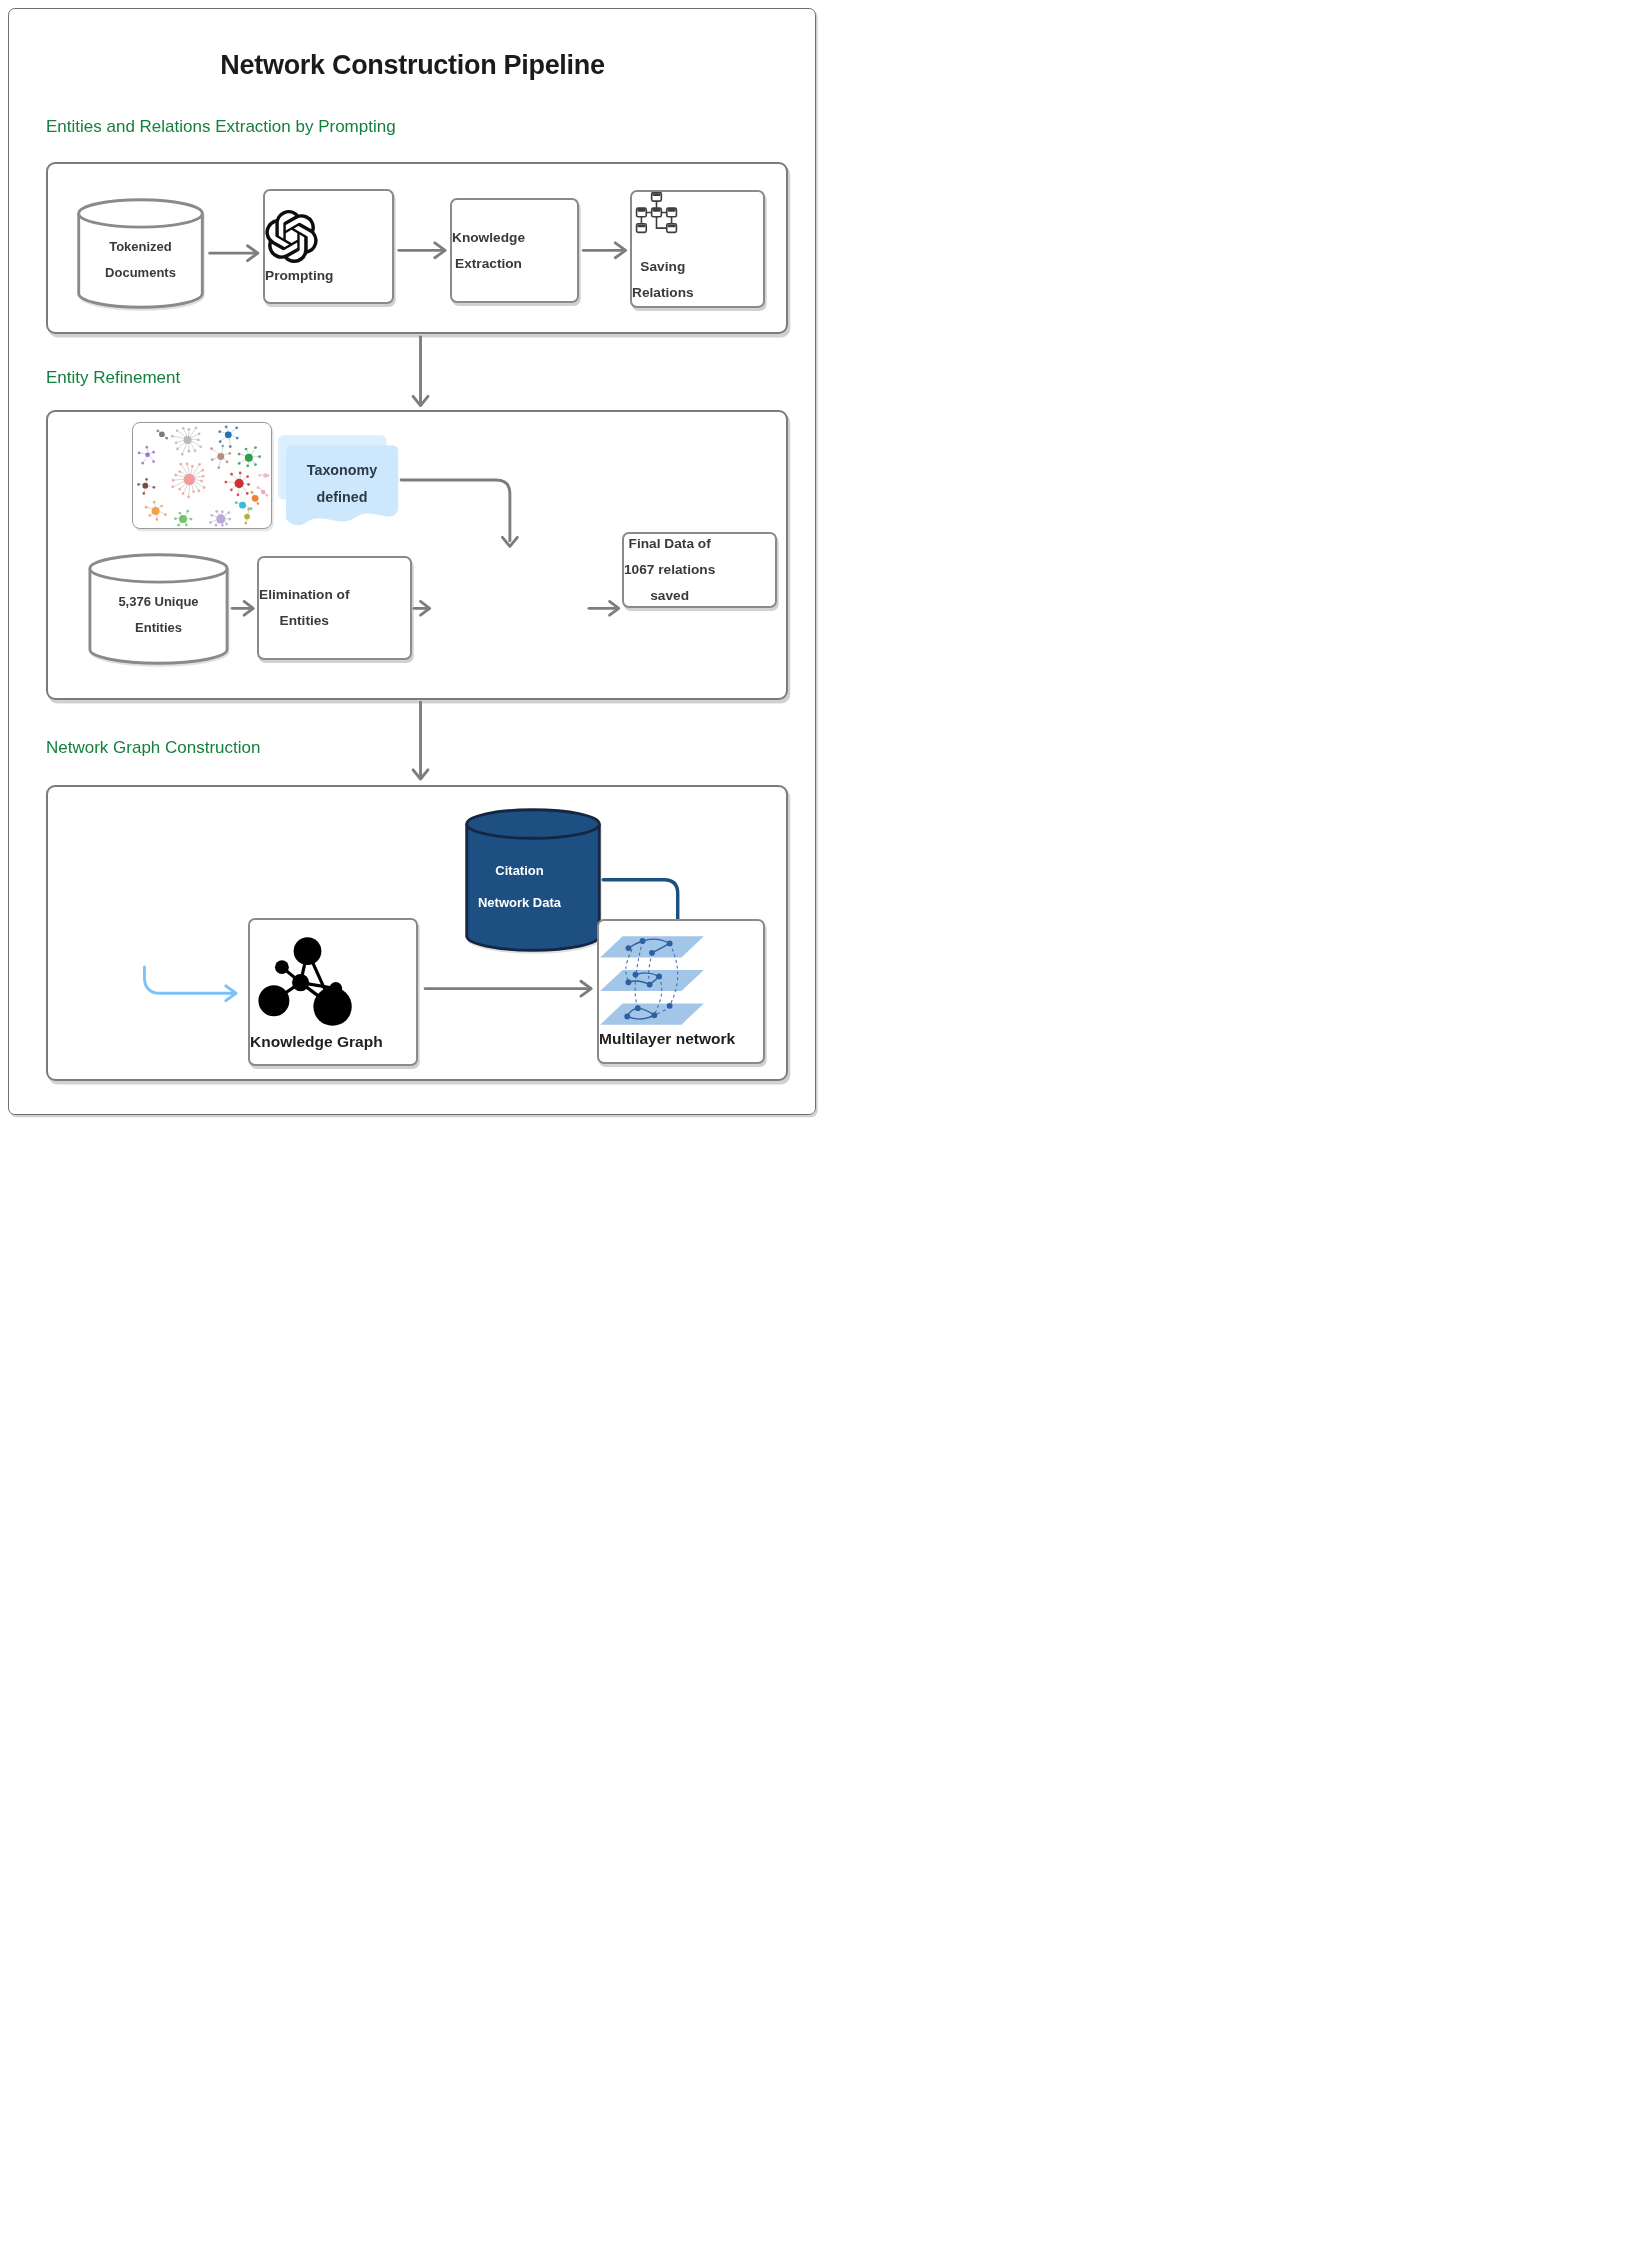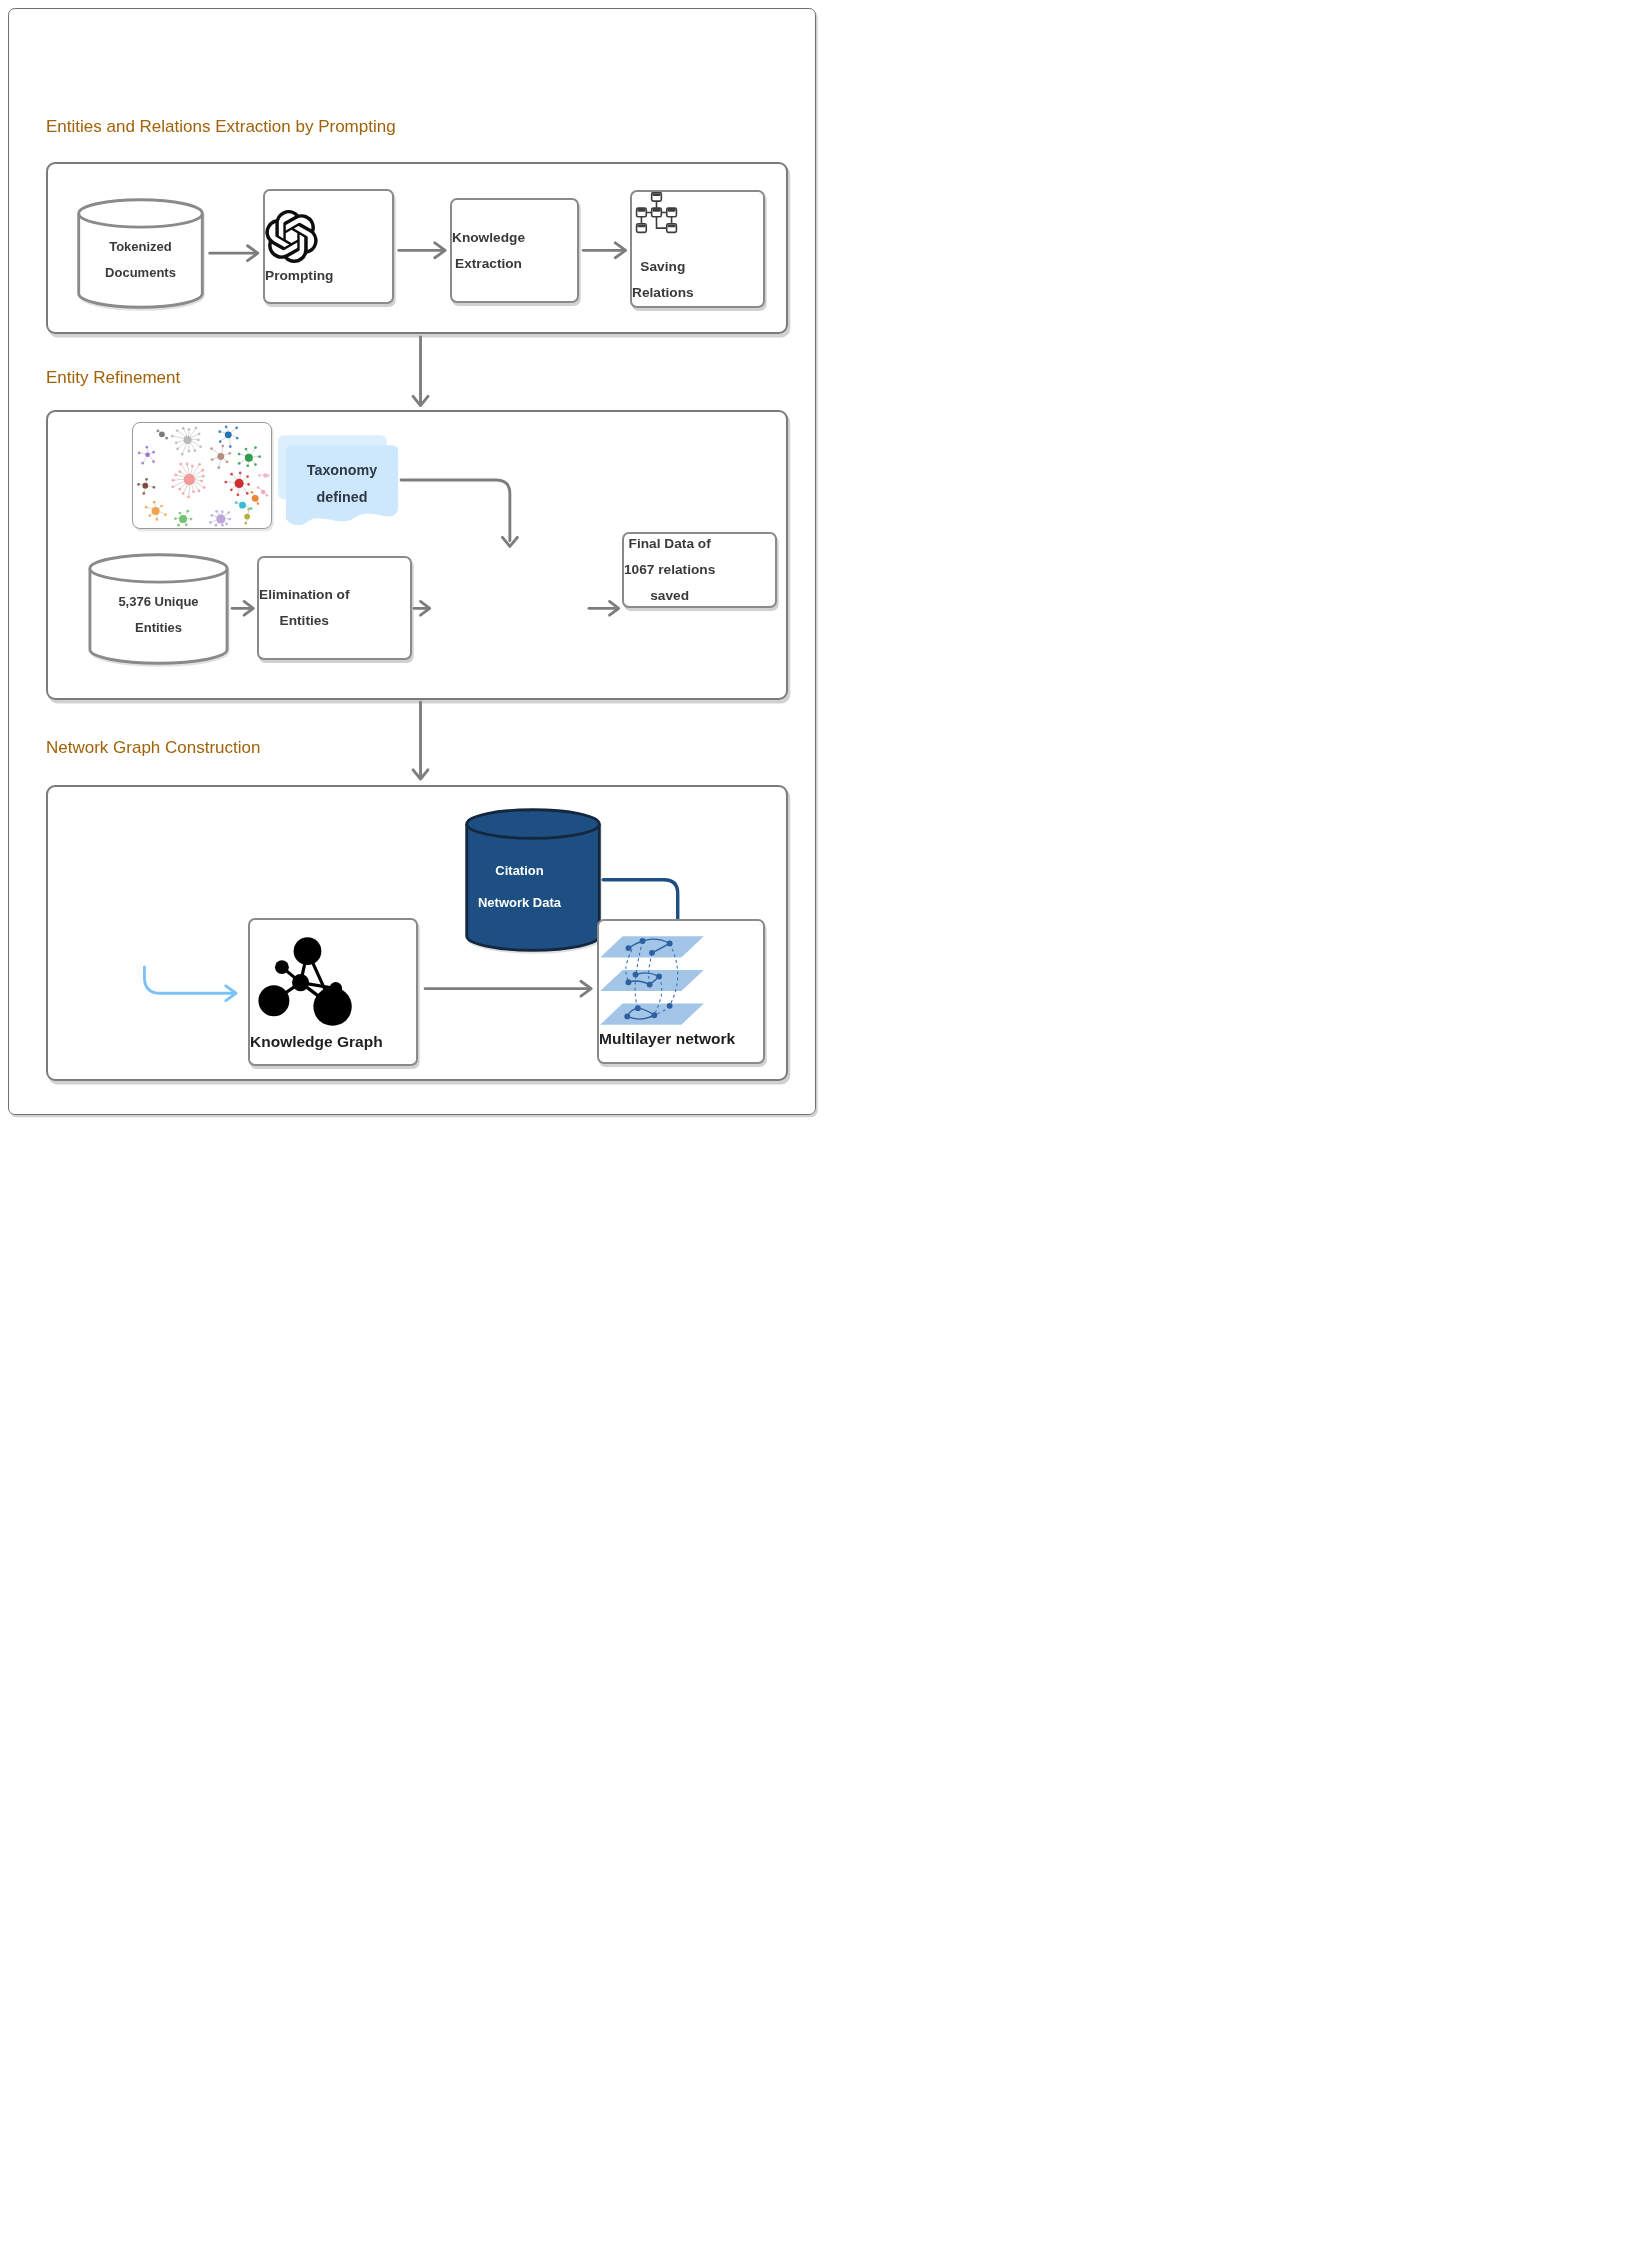--- a/index.html
+++ b/index.html
@@ -3,21 +3,21 @@
 <meta charset="utf-8">
 <style>
   html,body{margin:0;padding:0;background:#ffffff;}
   body{font-family:"Liberation Sans",sans-serif;}
   .page{position:relative;width:825px;height:1125px;background:#ffffff;overflow:hidden;}
   .page *{box-sizing:border-box;}
   .outer{position:absolute;left:8px;top:8px;width:808px;height:1107px;
          border:1.7px solid #6f6f6f;border-radius:6.9px;box-shadow:1.7px 2.3px 0 rgba(0,0,0,.18);}
   .title{position:absolute;top:50px;left:0;width:100%;text-align:center;
          font-size:27px;font-weight:600;color:#1b1b1b;letter-spacing:-0.3px;}
-  .sec-heading{position:absolute;font-size:17px;font-weight:500;color:#a16207;white-space:nowrap;}
+  .sec-heading{position:absolute;font-size:17px;font-weight:500;color:#15803d;white-space:nowrap;}
   .section{position:absolute;border:2.3px solid #7b7b7b;border-radius:9.2px;background:#ffffff;
            box-shadow:2.3px 3.4px 0 rgba(0,0,0,.18);}
   .node{position:absolute;border:2.3px solid #8a8a8a;border-radius:6.9px;background:#ffffff;
         box-shadow:1.7px 2.9px 0 rgba(0,0,0,.18);
         display:flex;flex-direction:column;align-items:flex-start;justify-content:center;
         text-align:center;color:#3a3a3a;font-weight:700;font-size:13.7px;}
   .lines{display:flex;flex-direction:column;justify-content:center;align-items:center;}
   .lines div{line-height:26px;white-space:nowrap;}
   .cyl{position:absolute;}
   .cyl svg{position:absolute;left:0;top:0;filter:drop-shadow(1.7px 2.3px 0 rgba(0,0,0,.12));}
@@ -36,20 +36,21 @@
   .node-label-lg{font-size:15.5px;font-weight:700;color:#1f1f1f;white-space:nowrap;}
   .tag-wrap{position:absolute;top:1.1px;right:3.4px;}
 </style>
 </head>
 <body>
 
 <div class="page">
 
   <div class="outer"></div>
 
+  <div class="title">Network Construction Pipeline</div>
 
   <div class="sec-heading" style="left:46px;top:117px">Entities and Relations Extraction by Prompting</div>
   <div class="sec-heading" style="left:46px;top:368px">Entity Refinement</div>
   <div class="sec-heading" style="left:46px;top:738px">Network Graph Construction</div>
 
   <div class="section" style="left:46px;top:162px;width:742px;height:172px"></div>
   <div class="section" style="left:46px;top:410px;width:742px;height:290px"></div>
   <div class="section" style="left:46px;top:785px;width:742px;height:296px"></div>
 
   <svg class="overlay" width="825" height="1125" viewBox="0 0 1440 1964">

